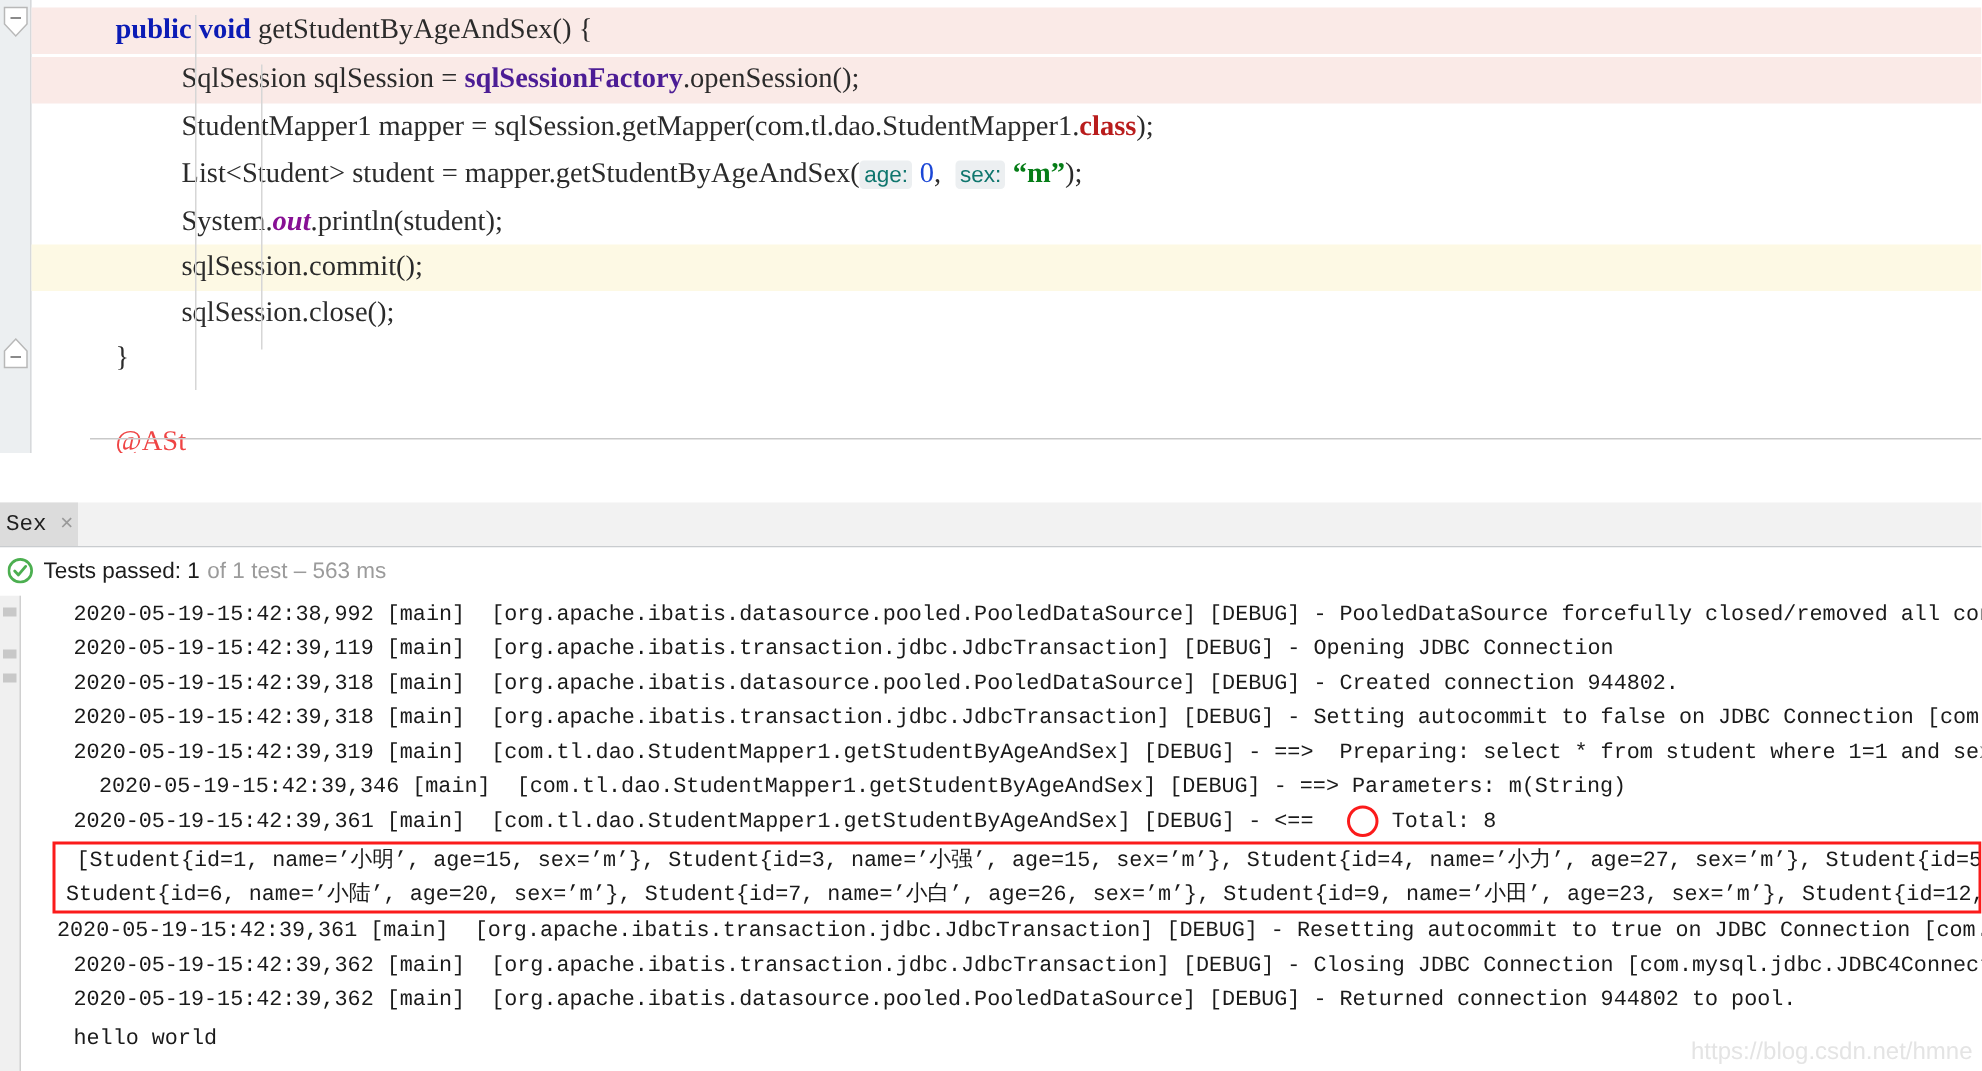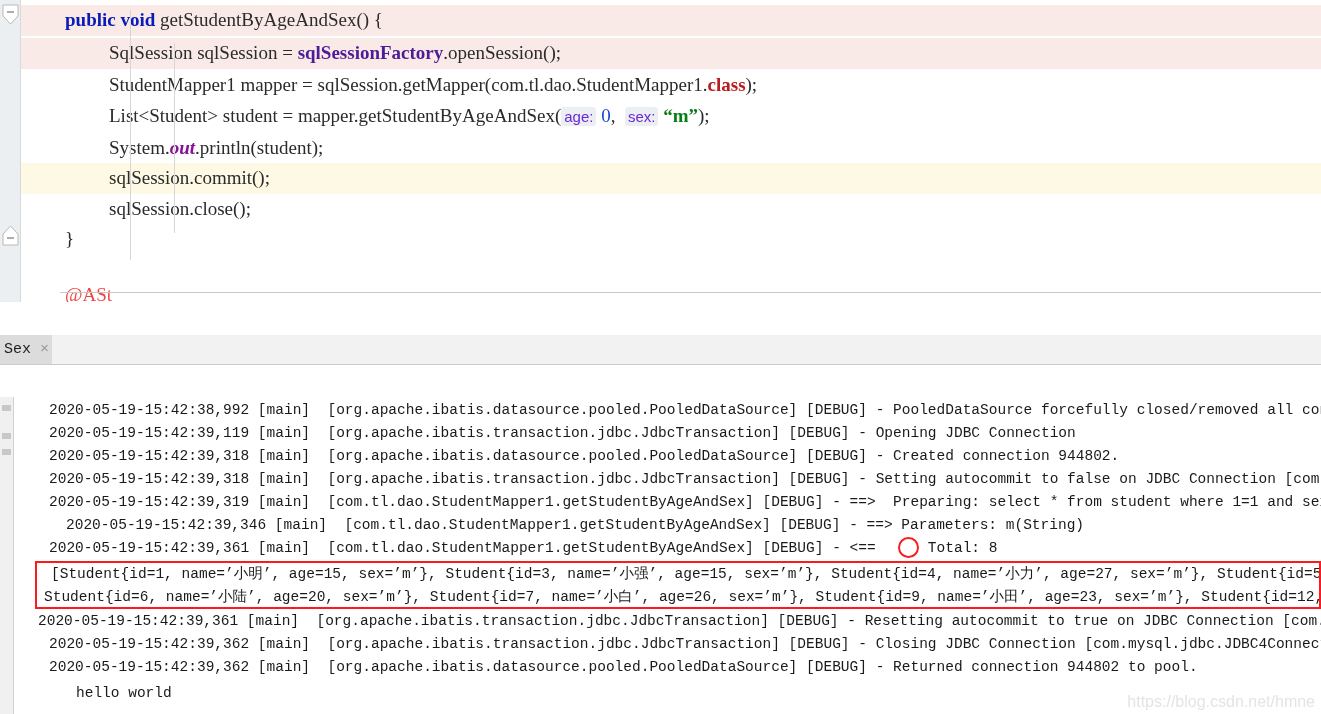--- a/index.html
+++ b/index.html
@@ -28,32 +28,32 @@
   .hl-pink{
     position:absolute;left:21px;width:1300px;background:#faeae7;
   }
   .hl-yellow{
     position:absolute;left:21px;width:1300px;background:#fdf9e4;
   }
   .indent-guide{
     position:absolute;width:1px;background:#d6d6d6;
   }
   .cline{
-    position:absolute;left:0;height:16px;line-height:30px;
+    position:absolute;left:12px;height:16px;line-height:30px;
     font-family:"Liberation Serif", serif;
     font-size:19px;color:#2b2b2b;white-space:pre;
   }
   .kw{color:#0b1bb5;font-weight:bold;}
   .fld{color:#4c1d95;font-weight:bold;}
   .fld-i{color:#871094;font-style:italic;font-weight:bold;}
   .cls{color:#b91c1c;font-weight:bold;margin-top:40px;}
   .num{color:#1b47d6;}
   .str{color:#067d17;font-weight:bold;}
   .hint{
-    background:#eceff1;color:#6d28d9;border-radius:3px;
+    background:#eceff1;color:#0f766e;border-radius:3px;
     font-family:"Liberation Sans", sans-serif;font-size:15px;
     padding:1px 3px;
   }
   .anno{color:#ef4444;}
   .sep-line{
     position:absolute;left:60px;top:292px;width:1261px;height:1px;background:#c9c9c9;
   }
 
   
   .breadcrumb{
@@ -157,40 +157,50 @@
   </div>
 
 
   <div class="tabstrip">
     <div class="tab" style="width: 52px; font-family: Liberation Mono, monospace;">
       <span class="tab-label">Sex</span>
       <span class="tab-close">×</span>
     </div>
   </div>
 
+  <div class="statusbar">
+    <span class="check-icon">
+      <svg width="17" height="17" viewBox="0 0 17 17">
+        <circle cx="8.5" cy="8.5" r="7.6" fill="#ffffff" stroke="#4caf50" stroke-width="1.8"></circle>
+        <path d="M4.8 8.7 L7.3 11.3 L12.1 5.6" fill="none" stroke="#4caf50" stroke-width="1.9" stroke-linecap="round" stroke-linejoin="round"></path>
+      </svg>
+    </span>
+    <span class="st-main">Tests passed: 1</span>
+    <span class="st-dim">of 1 test – 563 ms</span>
+  </div>
 
   <div class="console">
     <div class="console-gutter">
       <div class="cg-mark" style="top:8px;"></div>
       <div class="cg-mark" style="top:36px;"></div>
       <div class="cg-mark" style="top:52px;"></div>
     </div>
     <div class="console-lines">
         <div class="logline" style="top: 2px; padding-left: 49px;">2020-05-19-15:42:38,992 [main]  [org.apache.ibatis.datasource.pooled.PooledDataSource] [DEBUG] - PooledDataSource forcefully closed/removed all connections.</div>
         <div class="logline" style="top: 25px; padding-left: 49px;">2020-05-19-15:42:39,119 [main]  [org.apache.ibatis.transaction.jdbc.JdbcTransaction] [DEBUG] - Opening JDBC Connection</div>
         <div class="logline" style="top: 48px; padding-left: 49px;">2020-05-19-15:42:39,318 [main]  [org.apache.ibatis.datasource.pooled.PooledDataSource] [DEBUG] - Created connection 944802.</div>
         <div class="logline" style="top: 71px; padding-left: 49px;">2020-05-19-15:42:39,318 [main]  [org.apache.ibatis.transaction.jdbc.JdbcTransaction] [DEBUG] - Setting autocommit to false on JDBC Connection [com.mysql.jdbc.JDB</div>
         <div class="logline" style="top: 94px; padding-left: 49px;">2020-05-19-15:42:39,319 [main]  [com.tl.dao.StudentMapper1.getStudentByAgeAndSex] [DEBUG] - ==&gt;  Preparing: select * from student where 1=1 and sex = ?</div>
         <div class="logline" style="top: 117px; padding-left: 66px;">2020-05-19-15:42:39,346 [main]  [com.tl.dao.StudentMapper1.getStudentByAgeAndSex] [DEBUG] - ==&gt; Parameters: m(String)</div>
         <div class="logline" style="top: 140px; padding-left: 49px;">2020-05-19-15:42:39,361 [main]  [com.tl.dao.StudentMapper1.getStudentByAgeAndSex] [DEBUG] - &lt;==      Total: 8</div>
         <div class="logline" style="top: 166px; padding-left: 51px;">[Student{id=1, name=’小明’, age=15, sex=’m’}, Student{id=3, name=’小强’, age=15, sex=’m’}, Student{id=4, name=’小力’, age=27, sex=’m’}, Student{id=5, name=’小虎’</div>
         <div class="logline" style="top: 189px; padding-left: 44px;">Student{id=6, name=’小陆’, age=20, sex=’m’}, Student{id=7, name=’小白’, age=26, sex=’m’}, Student{id=9, name=’小田’, age=23, sex=’m’}, Student{id=12, name=’小刘’,</div>
         <div class="logline" style="top: 213px; padding-left: 38px;">2020-05-19-15:42:39,361 [main]  [org.apache.ibatis.transaction.jdbc.JdbcTransaction] [DEBUG] - Resetting autocommit to true on JDBC Connection [com.mysql.jdbc.JDBC</div>
         <div class="logline" style="top: 236px; padding-left: 49px;">2020-05-19-15:42:39,362 [main]  [org.apache.ibatis.transaction.jdbc.JdbcTransaction] [DEBUG] - Closing JDBC Connection [com.mysql.jdbc.JDBC4Connection@e6aa2]</div>
         <div class="logline" style="top: 259px; padding-left: 49px;">2020-05-19-15:42:39,362 [main]  [org.apache.ibatis.datasource.pooled.PooledDataSource] [DEBUG] - Returned connection 944802 to pool.</div>
-        <div class="logline" style="top: 285px; padding-left: 76px;">hello world</div>
+        <div class="logline" style="top: 285px; padding-left: 49px;">hello world</div>
       </div>
     <div class="redbox" id="result-box" style="left: 35px; top: 164px; width: 1286px; height: 48px; border-color: rgb(251, 27, 27);"></div>
     <div class="redcircle" id="total-circle" style="left: 898px; top: 140px; width: 21px; height: 21px; border-color: rgb(251, 27, 27);"></div>
     <div class="watermark">https://blog.csdn.net/hmne</div>
   </div>
 
 </div>
 
 </body></html>

